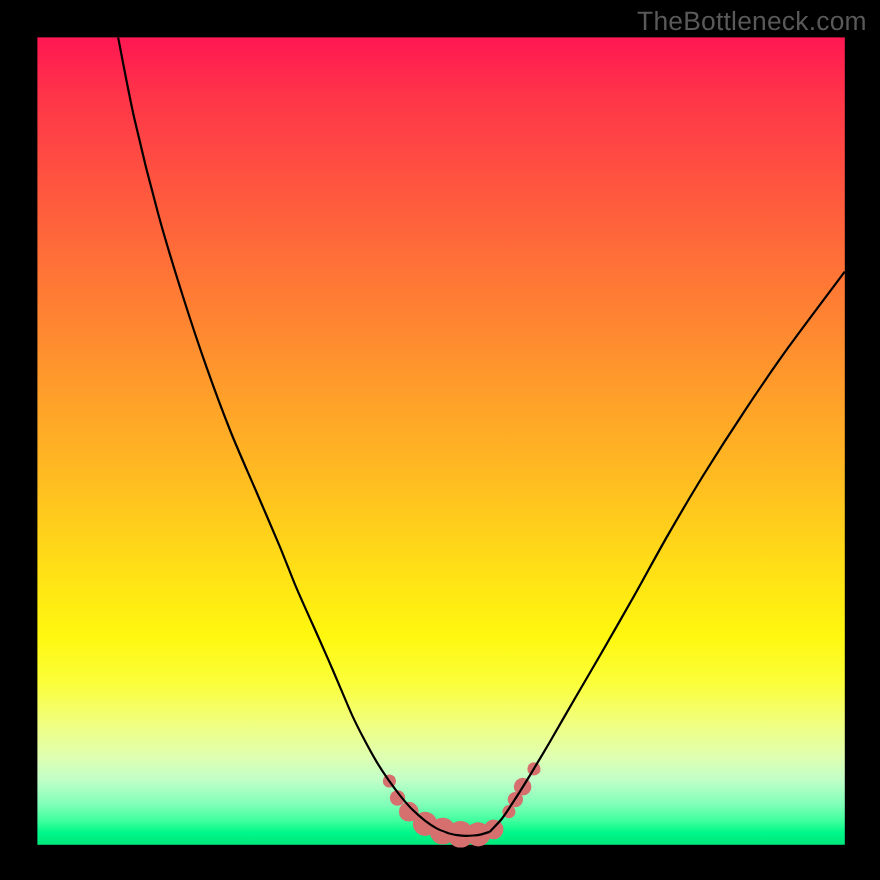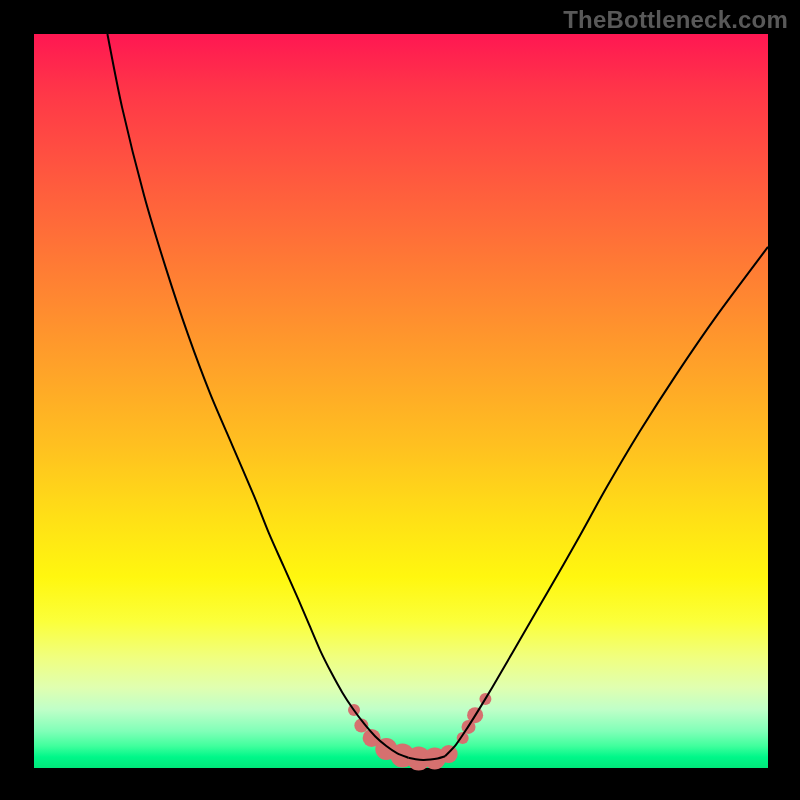--- a/index.html
+++ b/index.html
@@ -41,21 +41,21 @@
       #00f789 98.5%,
       #00e77a 100%
     );
   }
   .watermark {
     position: absolute;
     top: 6px;
     right: 12px;
     color: #595959;
     font-size: 24px;
-    font-weight: 700;
+    font-weight: 400;
     letter-spacing: 0.2px;
     font-family: Arial, Helvetica, sans-serif;
   }
   svg.curves {
     position: absolute;
     left: 0;
     top: 0;
     width: 734px;
     height: 734px;
     overflow: visible;

